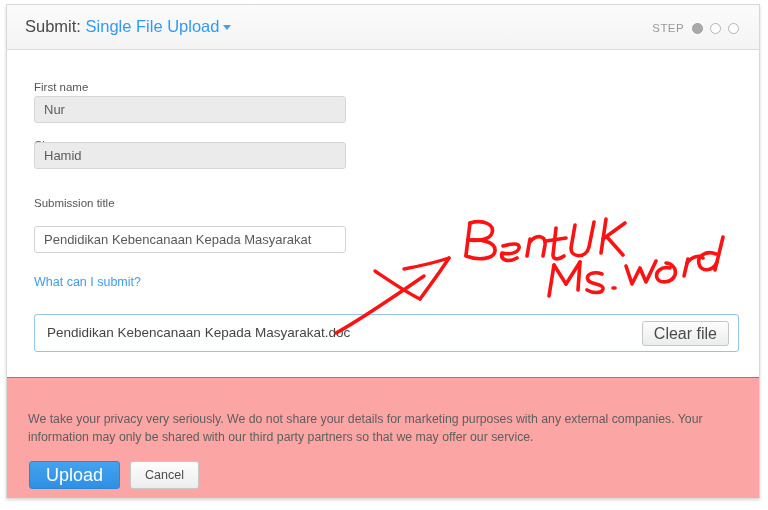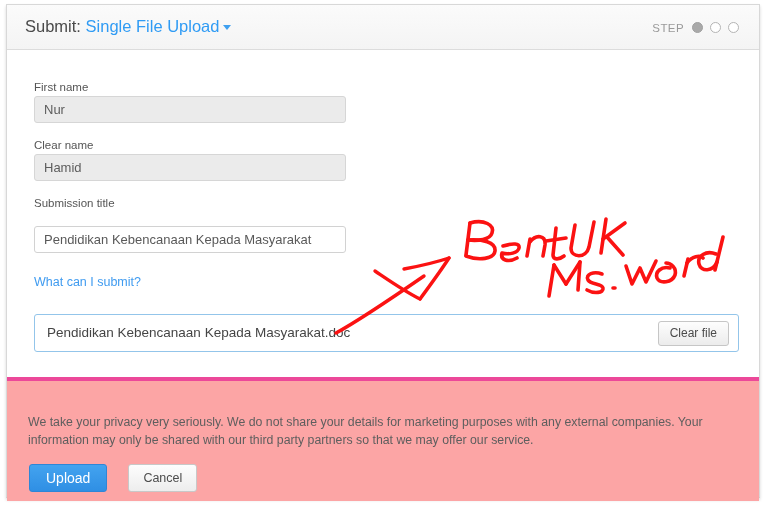--- a/index.html
+++ b/index.html
@@ -56,21 +56,21 @@
     vertical-align: 2px;
     border-left: 4.5px solid transparent;
     border-right: 4.5px solid transparent;
     border-top: 5.5px solid #3fa0f0;
   }
   #step-indicator {
     position: absolute;
     right: 20px;
     top: 17px;
     display: flex;
-    align-items: flex-start;
+    align-items: flex-end;
     gap: 7px;
   }
   #step-label {
     font-size: 11.5px;
     color: #9a9a9a;
     letter-spacing: 0.4px;
     margin-right: 1px;
   }
   .step-dot {
     width: 11px;
@@ -85,21 +85,21 @@
   }
   .step-dot.empty {
     background: #ffffff;
   }
 
   
   #form-body {
     position: relative;
     height: 327px;
     background: #ffffff;
-    border-bottom: 4px solid #ec4899;
+    border-bottom: 1px solid #ec4899;
   }
 
   .field-label {
     position: absolute;
     left: 27px;
     font-size: 11.5px;
     color: #555555;
   }
   .text-input {
     position: absolute;
@@ -119,21 +119,21 @@
   }
   .text-input.readonly {
     background: #ebebeb;
     border-color: #d6d6d6;
     color: #5d5d5d;
   }
 
   #label-first-name { top: 31px; }
   #input-first-name { top: 46px; }
   #label-last-name  { top: 89px; }
-  #input-last-name  { top: 104px; }
+  #input-last-name  { top: 92px; }
   #label-title      { top: 147px; }
   #input-title      { top: 176px; }
 
   #what-can-link {
     position: absolute;
     left: 27px;
     top: 225px;
     font-size: 12.5px;
     color: #3f9bf0;
     text-decoration: none;
@@ -161,21 +161,21 @@
     color: #454545;
     white-space: nowrap;
   }
   #clear-file-button {
     position: absolute;
     right: 9px;
     top: 6px;
     height: 25px;
     padding: 0 11px;
     font-family: "Liberation Sans", sans-serif;
-    font-size: 12px;
+    font-size: 16px;
     color: #4b4b4b;
     background: linear-gradient(to bottom, #fdfdfd 0%, #ececec 100%);
     border: 1px solid #c6c6c6;
     border-radius: 3px;
     cursor: pointer;
     line-height: 23px;
   }
 
   
   #footer {
@@ -196,40 +196,39 @@
     position: absolute;
     left: 22px;
     top: 83px;
     display: flex;
     gap: 10px;
   }
   #upload-button {
     height: 28px;
     padding: 0 16px;
     font-family: "Liberation Sans", sans-serif;
-    font-size: 14px;
+    font-size: 18px;
     color: #ffffff;
     background: linear-gradient(to bottom, #43a3ef 0%, #2f8fe4 100%);
     border: 1px solid #2f86d6;
     border-radius: 3px;
     cursor: pointer;
     line-height: 26px;
   }
   #cancel-button {
     height: 28px;
     padding: 0 14px;
     font-family: "Liberation Sans", sans-serif;
     font-size: 12.5px;
     color: #4d4d4d;
     background: linear-gradient(to bottom, #fdfdfd 0%, #ededed 100%);
     border: 1px solid #c8c8c8;
     border-radius: 3px;
     cursor: pointer;
     line-height: 26px;
-    margin-left: 11px;
   }
 
   
   #annotation-layer {
     position: absolute;
     left: 0;
     top: 0;
     width: 768px;
     height: 510px;
     pointer-events: none;

